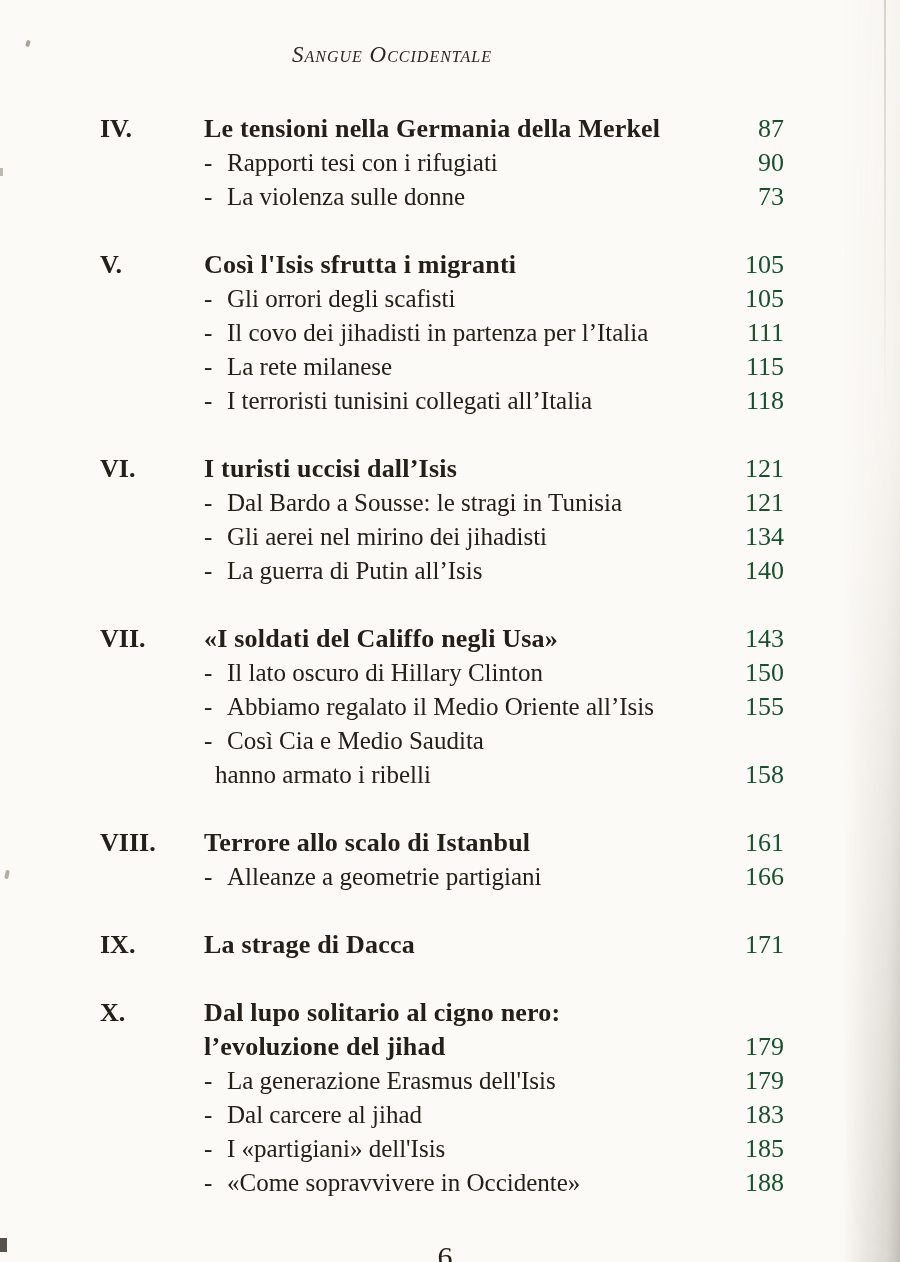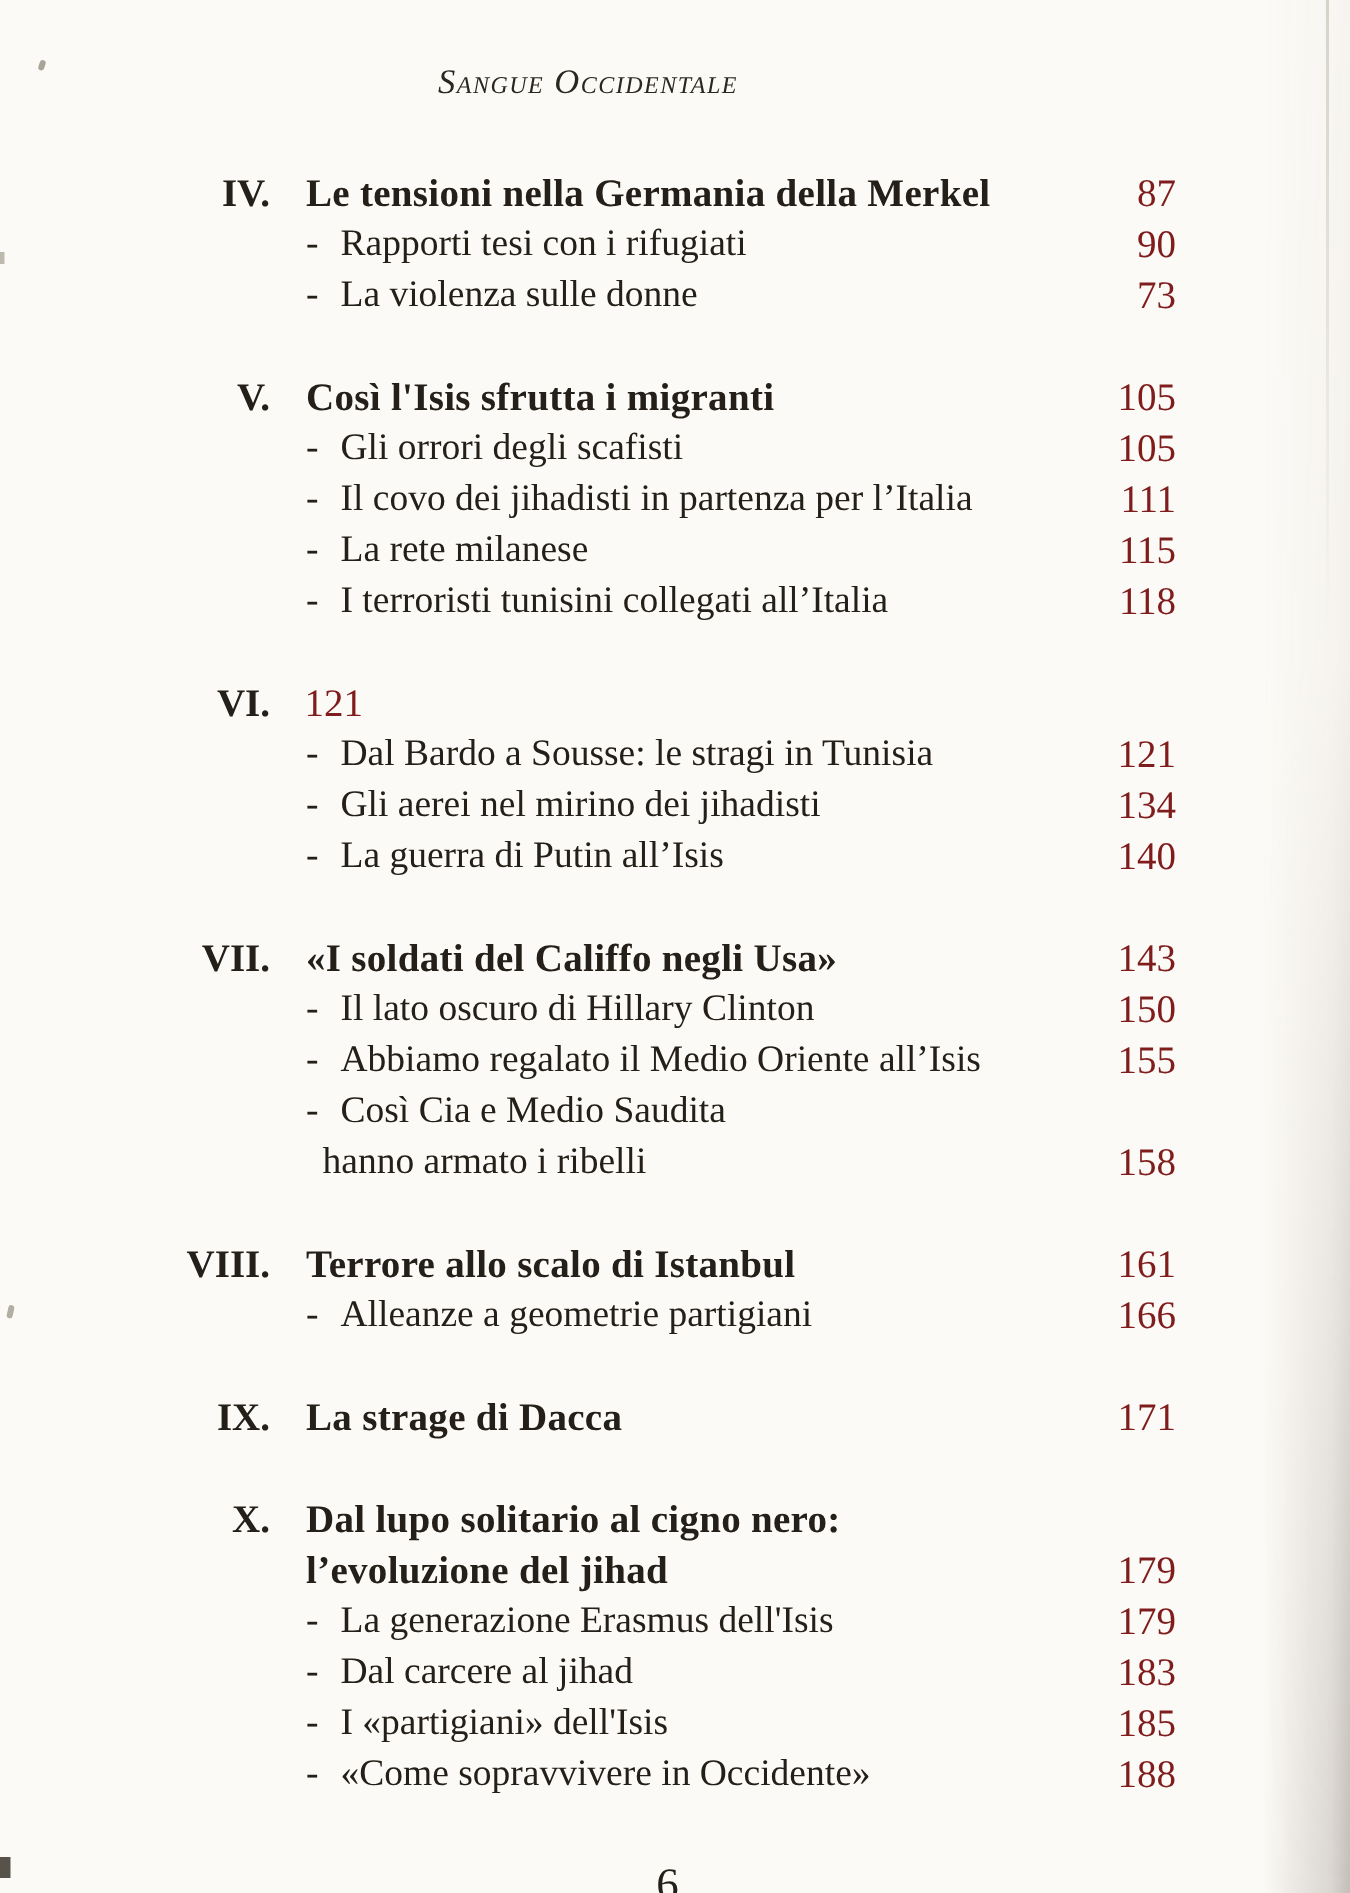--- a/index.html
+++ b/index.html
@@ -34,38 +34,38 @@
   }
   .chapter + .chapter { margin-top: 34px; }
   .row {
     display: flex;
     align-items: flex-end;
     line-height: 34px;
     font-size: 25px;
   }
   .row .numeral {
     flex: 0 0 80px;
-    text-align: right;
+    text-align: left;
     font-weight: bold;
     font-size: 26px;
     align-self: flex-start;
   }
   .row .text {
     flex: 1 1 auto;
     padding-left: 12px;
     min-width: 0;
   }
   .row.title { font-size: 26px; }
   .row.title .text { font-weight: bold; letter-spacing: 0.2px; }
   .row .pagenum {
     flex: 0 0 62px;
     text-align: right;
     font-weight: normal;
     font-size: 26px;
-    color: #7f1d1d;
+    color: #14532d;
   }
   .line { white-space: nowrap; margin-left: 12px; }
   .line .dash {
     display: inline-block;
     width: 23px;
     font-weight: normal;
   }
   .line.cont { margin-left: 23px; }
   
   .folio {
@@ -161,20 +161,23 @@
           <span class="numeral"></span>
           <div class="text">
             <div class="line"><span class="dash">-</span><span>I terroristi tunisini collegati all’Italia</span></div>
           </div>
           <span class="pagenum">118</span>
         </div>
       </div>
       <div class="chapter">
         <div class="row title">
           <span class="numeral">VI.</span>
+          <div class="text">
+            <div class="line"><span>I turisti uccisi dall’Isis</span></div>
+          </div>
           <span class="pagenum">121</span>
         </div>
         <div class="row">
           <span class="numeral"></span>
           <div class="text">
             <div class="line"><span class="dash">-</span><span>Dal Bardo a Sousse: le stragi in Tunisia</span></div>
           </div>
           <span class="pagenum">121</span>
         </div>
         <div class="row">

